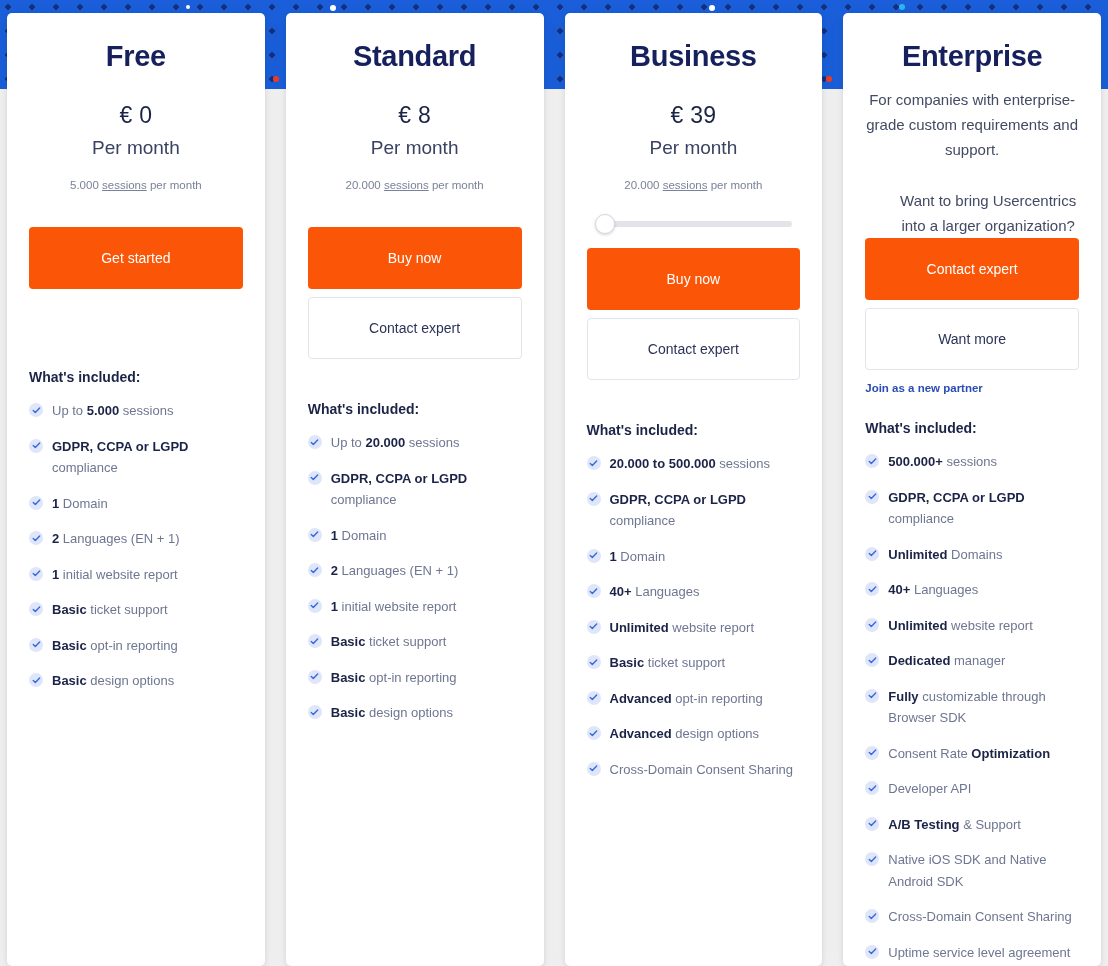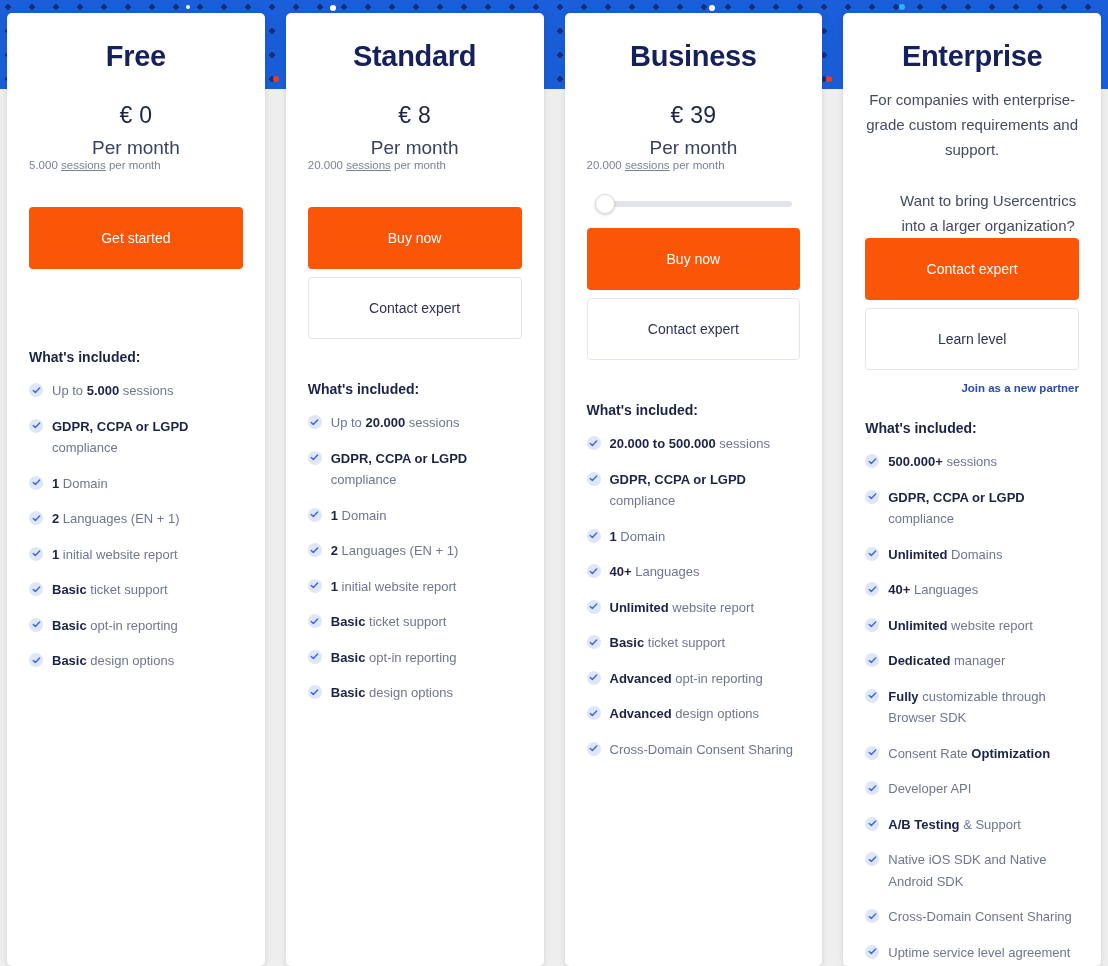--- a/index.html
+++ b/index.html
@@ -101,21 +101,22 @@
     font-size: 19px;
     color: #3a4262;
     text-align: center;
     margin-top: 8px;
     font-weight: 300;
   }
 
   .sessions-note {
     font-size: 11.5px;
     color: #7a8299;
-    text-align: left;
+    text-align: center;
+    margin-top: 20px;
   }
   .sessions-note u {
     text-decoration: underline;
     text-underline-offset: 1px;
   }
 
   
   .slider {
     position: relative;
     margin: 23px 8px 0 8px;
@@ -156,21 +157,21 @@
   }
   .btn-outline {
     background: #ffffff;
     color: #2c3357;
     border: 1px solid #e3e5ec;
   }
   .btn-gap { margin-top: 8px; }
 
   .link-partner {
     display: block;
-    text-align: right;
+    text-align: left;
     font-size: 11.5px;
     font-weight: bold;
     color: #2a4db5;
     margin-top: 12px;
     text-decoration: none;
   }
 
   
   .included-title {
     font-size: 14px;
@@ -478,21 +479,21 @@
       </ul>
     <div class="spacer"></div>
   </div>
 
   <div class="card">
     <div class="plan-name">Enterprise</div>
     <div class="plan-desc">For companies with enterprise-grade custom requirements and support.</div>
     <div class="plan-question">Want to bring Usercentrics into a larger organization?</div>
     <div style="height:20px"></div>
     <button class="btn btn-primary">Contact expert</button>
-    <button class="btn btn-outline btn-gap">Learn level</button>
+    <button class="btn btn-outline btn-gap">Want more</button>
     <a class="link-partner" href="#">Join as a new partner</a>
     <div class="included-title" style="margin-top:26px">What's included:</div>
     <ul class="features">
         <li class="feature">
           <span class="check">
             <svg width="9" height="9" viewBox="0 0 10 10" aria-hidden="true">
               <path d="M1.4 5.1 L3.7 7.3 L8.5 2.3" fill="none" stroke="#3a6ae0" stroke-width="1.6" stroke-linecap="round" stroke-linejoin="round"></path>
             </svg>
           </span>
           <span><b>500.000+</b> sessions</span>

